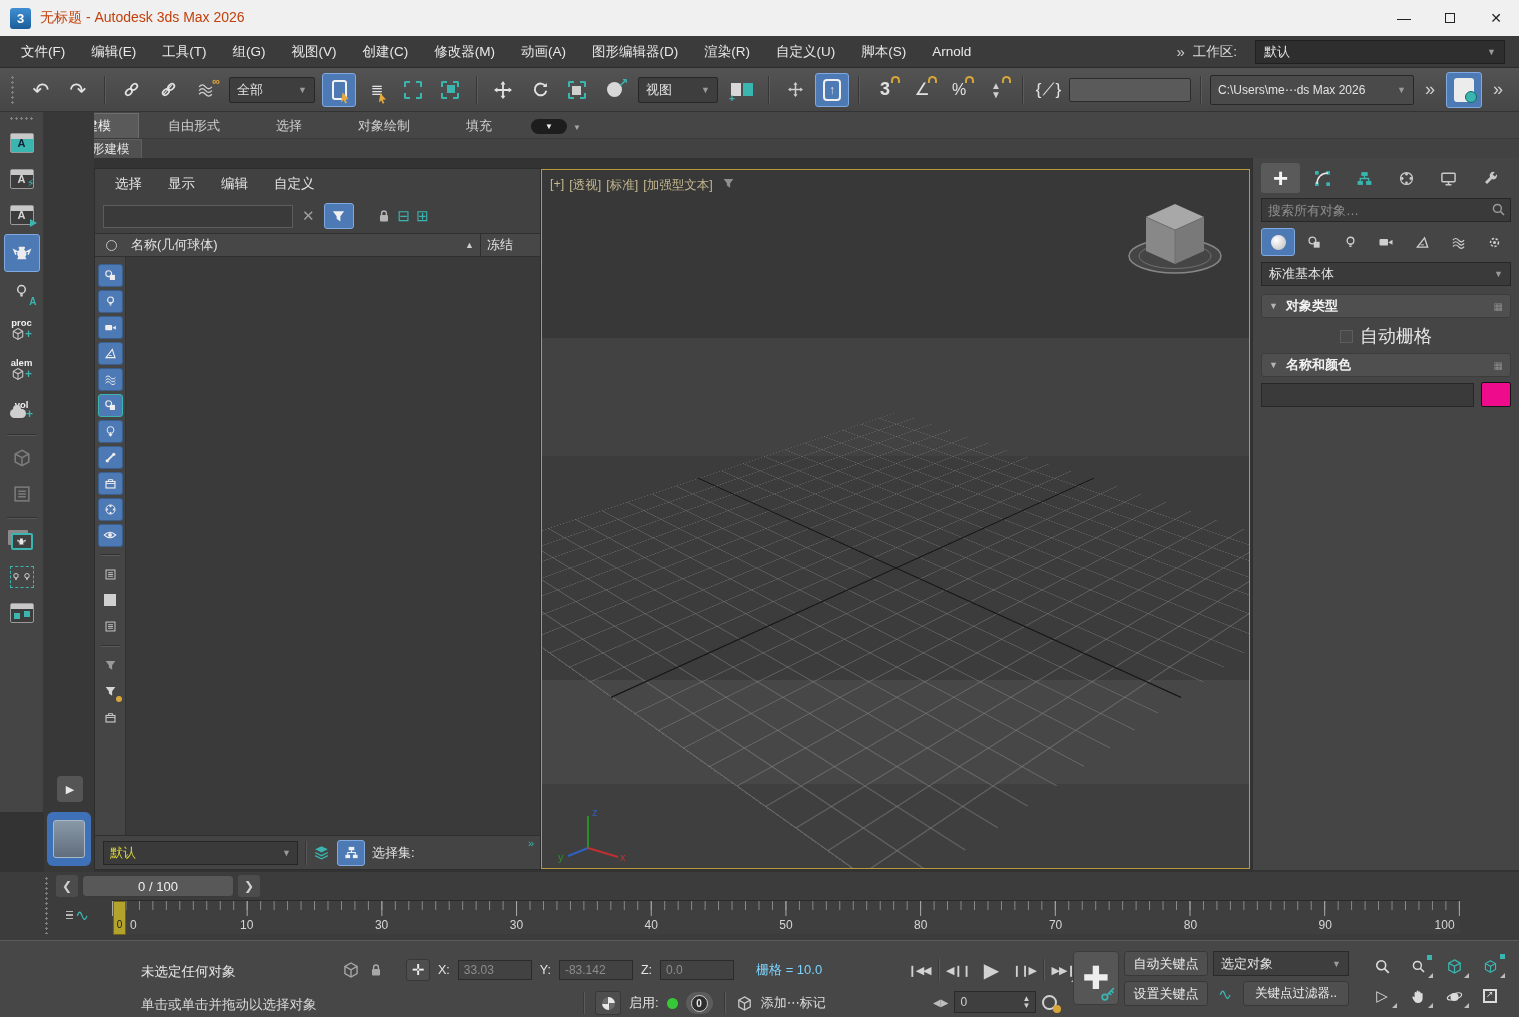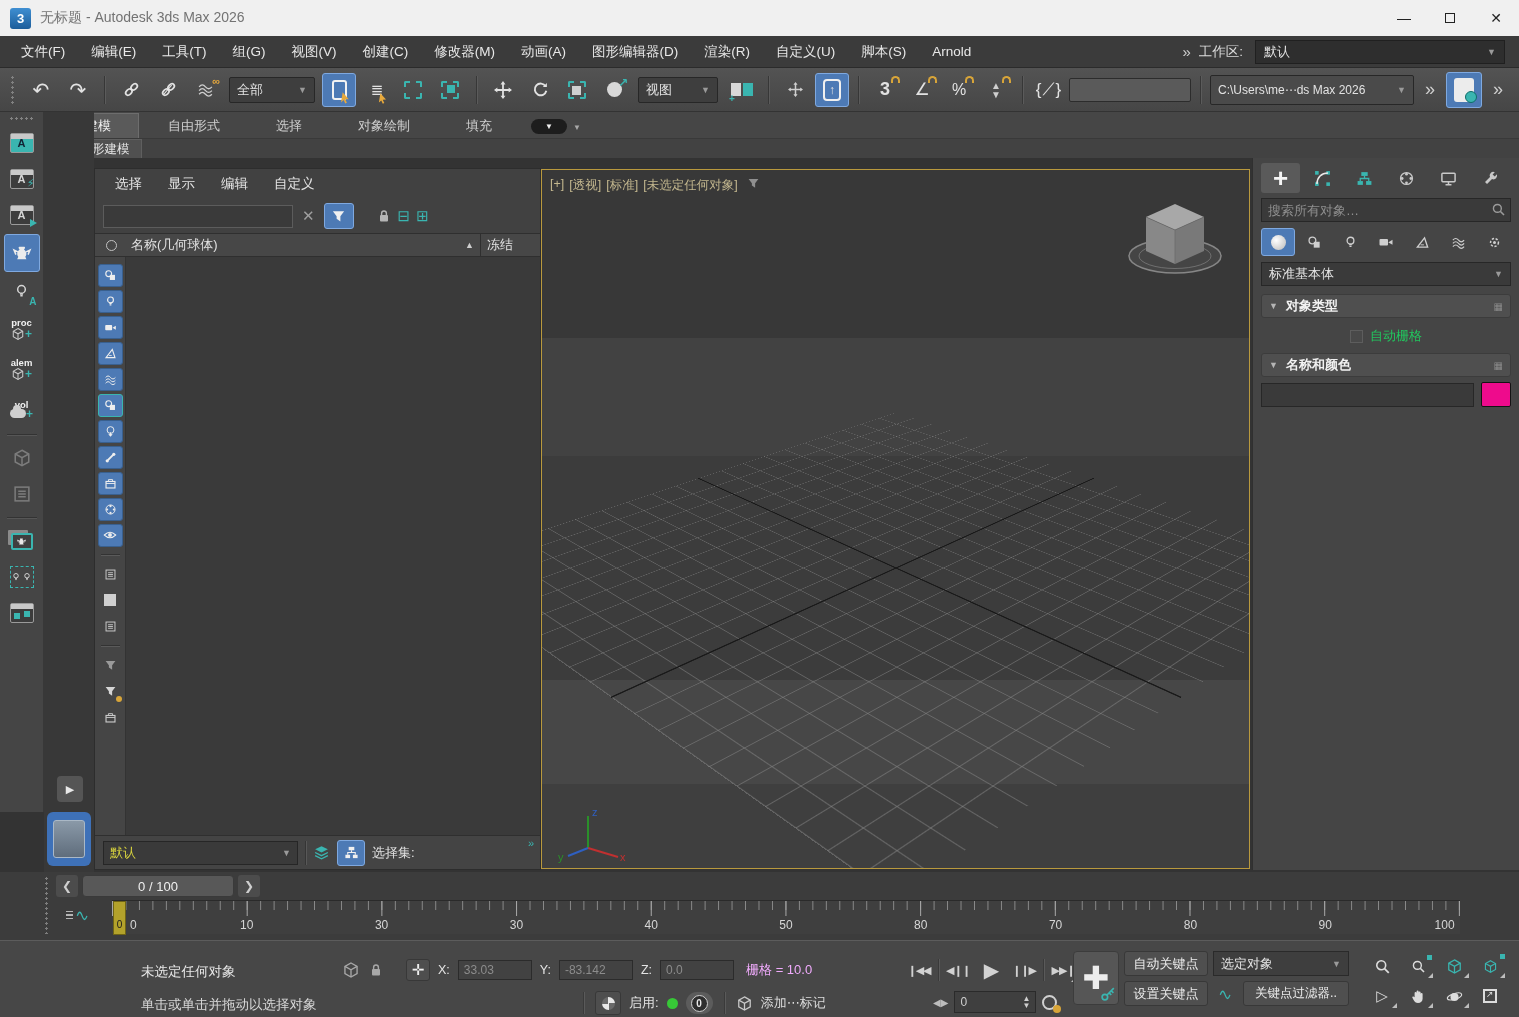--- a/index.html
+++ b/index.html
@@ -4,29 +4,29 @@
 <style>
   *{box-sizing:border-box;margin:0;padding:0}
   html,body{background:#222}
   .app{position:relative;width:1519px;height:1017px;background:#333;font-family:"Liberation Sans","DejaVu Sans",sans-serif;overflow:hidden;color:#e0e0e0}
   .row{display:flex;align-items:center}
   .ic{display:block}
   svg{overflow:visible}
   
   .titlebar{position:absolute;left:0;top:0;width:100%;height:36px;background:#f0f0f0;display:flex;align-items:center;padding-left:10px;color:#111}
   .appicon{width:21px;height:21px;border-radius:3px;background:linear-gradient(#3f8fd2,#1c5d9a);color:#fff;font-size:13px;font-weight:bold;display:flex;align-items:center;justify-content:center;margin-right:9px}
-  .wtitle{font-size:14px;color:#737373}
+  .wtitle{font-size:14px;color:#c2410c}
   .winbtns{margin-left:auto;display:flex;height:36px}
   .winbtn{width:46px;height:36px;display:flex;align-items:center;justify-content:center;color:#222;font-size:14px}
   .maxglyph{width:10px;height:10px;border:1.2px solid #222}
   
   .menubar{position:absolute;left:0;top:36px;width:100%;height:32px;background:#3b3b3b;display:flex;align-items:center;padding:0 8px;border-bottom:1px solid #2b2b2b}
   .menuitem{padding:0 13px;font-size:13.5px;color:#e8e8e8;line-height:31px;cursor:default}
   .chev{color:#cfcfcf;font-size:15px;padding:0 8px}
-  .wslabel{font-size:13.5px;color:#dcdcdc;margin-right:12px}
+  .wslabel{font-size:13.5px;color:#dcdcdc;margin-right:18px}
   .wscombo{width:250px;height:24px;background:#2e2e2e;border:1px solid #202020;display:flex;align-items:center;padding:0 8px;font-size:13px;color:#e2e2e2}
   .car{margin-left:auto;color:#9a9a9a;font-size:9px}
   
   .toolbar{position:absolute;left:0;top:68px;width:100%;height:44px;background:linear-gradient(#535353,#464646);border-bottom:1px solid #333;display:flex;align-items:center;padding-left:10px;gap:3px}
   .grip-v{width:5px;height:30px;background-image:radial-gradient(#818181 34%,transparent 36%);background-size:5px 5px;margin-right:6px}
   .tbtn{width:34px;height:34px;display:flex;align-items:center;justify-content:center;border-radius:3px;color:#e2e2e2;position:relative;font-size:20px}
   .tbtn.blue{background:#4d7ab5;border:1px solid #7fa9e0}
   .sep-v{width:1px;height:28px;background:#373737;box-shadow:1px 0 0 #5b5b5b;margin:0 6px}
   .cmb{height:26px;background:#3e3e3e;border:1px solid #272727;border-radius:2px;display:flex;align-items:center;padding:0 7px;font-size:13px;color:#e2e2e2}
   .dtbox{width:18px;height:18px;border:2px dashed #3ab5b0;border-radius:2px;position:relative}
@@ -114,21 +114,21 @@
   .cp-cat{width:34px;height:28px;display:flex;align-items:center;justify-content:center;border-radius:3px;color:#cfcfcf}
   .cp-cat.blue{background:#4d7ab5;border:1px solid #7fa9e0}
   .sphere{width:15px;height:15px;border-radius:50%;background:radial-gradient(circle at 35% 35%,#fff,#b9b9b9)}
   .cp-cmb{height:24px;background:#3a3a3a;border:1px solid #272727;display:flex;align-items:center;padding:0 7px;font-size:13px;color:#e4e4e4;margin-bottom:8px}
   .rollout{background:#4f4f4f;border:1px solid #3c3c3c;border-radius:3px;height:24px;display:flex;align-items:center;padding:0 7px;margin-bottom:5px}
   .rollarrow{color:#b5b5b5;font-size:9px;margin-right:8px}
   .rolltitle{font-size:13px;font-weight:bold;color:#f2f2f2}
   .rollgrid{margin-left:auto;color:#8c8c8c;font-size:10px}
   .autogrid{display:flex;align-items:center;justify-content:center;gap:7px;height:26px;margin-bottom:4px}
   .cbx{width:13px;height:13px;background:#494949;border:1px solid #5d5d5d}
-  .autogrid span{font-size:13px;color:#22c55e}
+  .autogrid span{font-size:18px;color:#e5e5e5}
   .objgrid{display:grid;grid-template-columns:1fr 1fr;gap:6px 7px;margin-bottom:10px}
   .objbtn{height:26px;background:linear-gradient(#5e5e5e,#4f4f4f);border:1px solid #3a3a3a;border-radius:3px;color:#e8e8e8;font-size:13px;display:flex;align-items:center;justify-content:center}
   .namerow{display:flex;gap:7px;align-items:center}
   .namefield{flex:1;height:24px;background:#3a3a3a;border:1px solid #272727;color:#ddd;font-size:12px;padding:0 5px}
   .swatch{width:30px;height:25px;border:1.5px solid #141414;border-radius:2px}
   
   .timeline{position:absolute;left:0;top:872px;width:100%;height:68px;background:#3c3c3c}
   .tl-grip{position:absolute;left:44px;top:4px;width:5px;height:58px;background-image:radial-gradient(#7e7e7e 34%,transparent 36%);background-size:5px 5px}
   .framenav{position:absolute;left:56px;top:3px;display:flex;align-items:center;gap:4px}
   .fn-btn{width:22px;height:22px;background:#4c4c4c;border-radius:3px;color:#cfcfcf;font-size:12px;display:flex;align-items:center;justify-content:center}
@@ -149,21 +149,21 @@
   .listener .pink{height:32px;background:#d8babd;border-bottom:1px solid #888}
   .listener .white{height:26px;background:#fff;color:#707070;font-size:12.5px;display:flex;align-items:center;padding-left:3px}
   .st-line1{position:absolute;left:141px;top:22px;font-size:13.5px;color:#e8e8e8}
   .st-line2{position:absolute;left:141px;top:55px;font-size:13.5px;color:#d8d8d8}
   .st-ic{color:#a8a8a8}
   .st-row1{position:absolute;left:342px;top:18px;display:flex;align-items:center;gap:8px}
   .st-row2{position:absolute;left:580px;top:50px;display:flex;align-items:center;gap:8px}
   .xyzbtn{width:24px;height:22px;background:#4e4e4e;border:1px solid #383838;border-radius:3px;color:#f0f0f0;display:flex;align-items:center;justify-content:center;font-size:15px;font-weight:bold}
   .coordlab{font-size:12.5px;color:#e4e4e4}
   .coordfld{width:74px;height:20px;background:#424242;border:1px solid #2b2b2b;color:#8c8c8c;font-size:12px;padding:0 5px}
-  .gridlab{font-size:13px;color:#f0abfc;margin-left:4px}
+  .gridlab{font-size:13px;color:#7dd3fc;margin-left:14px}
   .playback{position:absolute;left:905px;top:16px;display:flex;align-items:center;gap:2px}
   .pb{height:26px;min-width:28px;display:flex;align-items:center;justify-content:center;color:#d2d2d2;font-size:11px;letter-spacing:-1px}
   .pb.big{font-size:20px;min-width:34px}
   .pbsep{width:1px;height:22px;background:#3a3a3a;box-shadow:1px 0 0 #5a5a5a;margin:0 3px}
   .piebtn{width:26px;height:24px;background:#4e4e4e;border:1px solid #383838;border-radius:3px;display:flex;align-items:center;justify-content:center}
   .pie{width:13px;height:13px;border-radius:50%;background:conic-gradient(#e8e8e8 0 90deg,#6a6a6a 90deg 180deg,#e8e8e8 180deg 270deg,#6a6a6a 270deg)}
   .greendot{width:11px;height:11px;border-radius:50%;background:#37c837}
   .zerobadge{width:27px;height:22px;border-radius:11px;background:#5c5c5c;display:flex;align-items:center;justify-content:center}
   .zerobadge b{width:17px;height:17px;border-radius:50%;background:#2e2e2e;border:1.5px solid #cfcfcf;color:#e8e8e8;font-size:10px;display:flex;align-items:center;justify-content:center}
   .addmark{font-size:13px;color:#dcdcdc}
@@ -722,21 +722,21 @@
       <span class="ex-ovf">»</span>
     </div>
   </div>
 
   <div class="viewport">
     <div class="vp-grid"></div>
     <div class="vp-label">
       <span>[+]</span>
       <span>[透视]</span>
       <span>[标准]</span>
-      <span>[未选定任何对象]</span>
+      <span>[加强型文本]</span>
       <svg class="ic vp-funnel" width="13" height="13" viewBox="0 0 16 16">
           <use href="#i-funnel"></use>
         </svg>
     </div>
     <svg class="viewcube" width="120" height="100" viewBox="0 0 120 100">
       <ellipse cx="60" cy="64" rx="46" ry="17" fill="rgba(150,150,150,.18)" stroke="#9a9a9a" stroke-width="1.5"></ellipse>
       <ellipse cx="60" cy="64" rx="36" ry="12.5" fill="none" stroke="#8a8a8a" stroke-width=".8"></ellipse>
       <polygon points="60,12 89,25 60,38 31,25" fill="#c4c4c4"></polygon>
       <polygon points="31,25 60,38 60,72 31,59" fill="#9d9d9d"></polygon>
       <polygon points="89,25 60,38 60,72 89,59" fill="#8a8a8a"></polygon>

